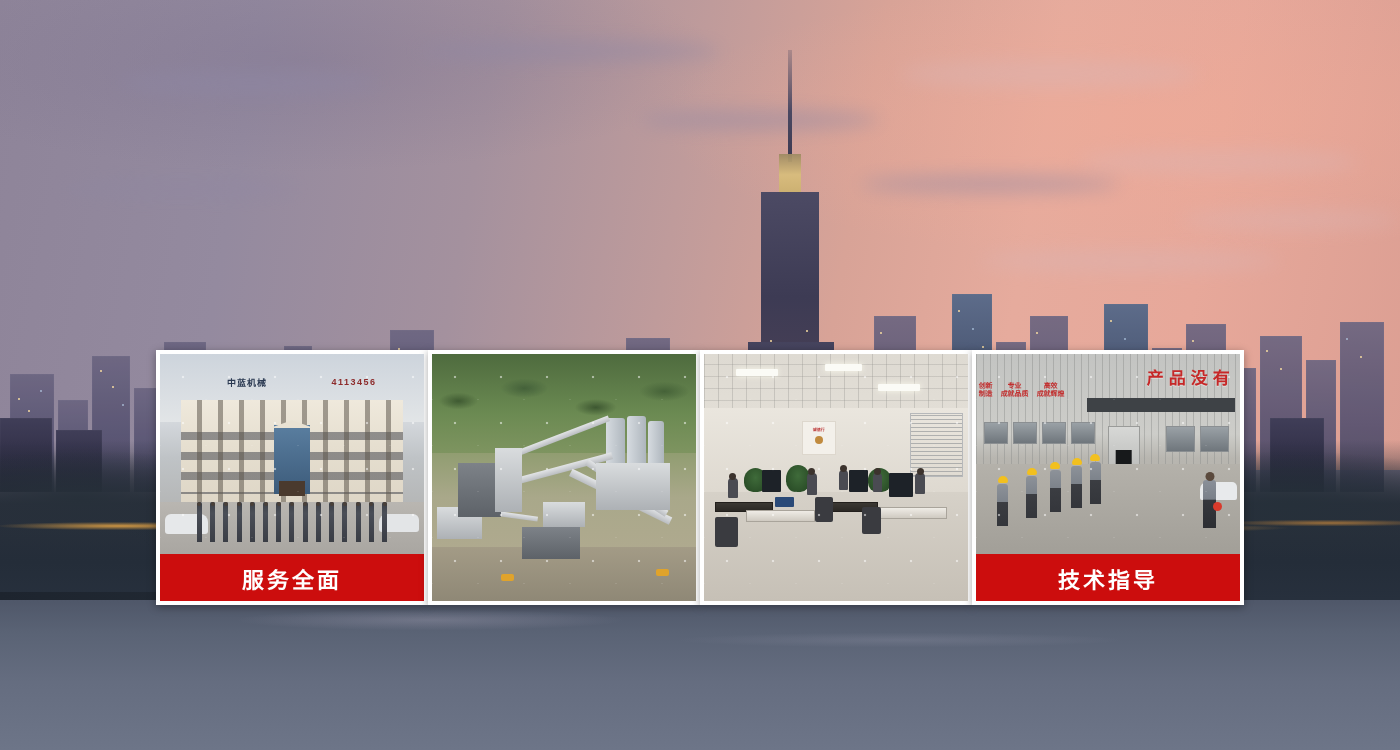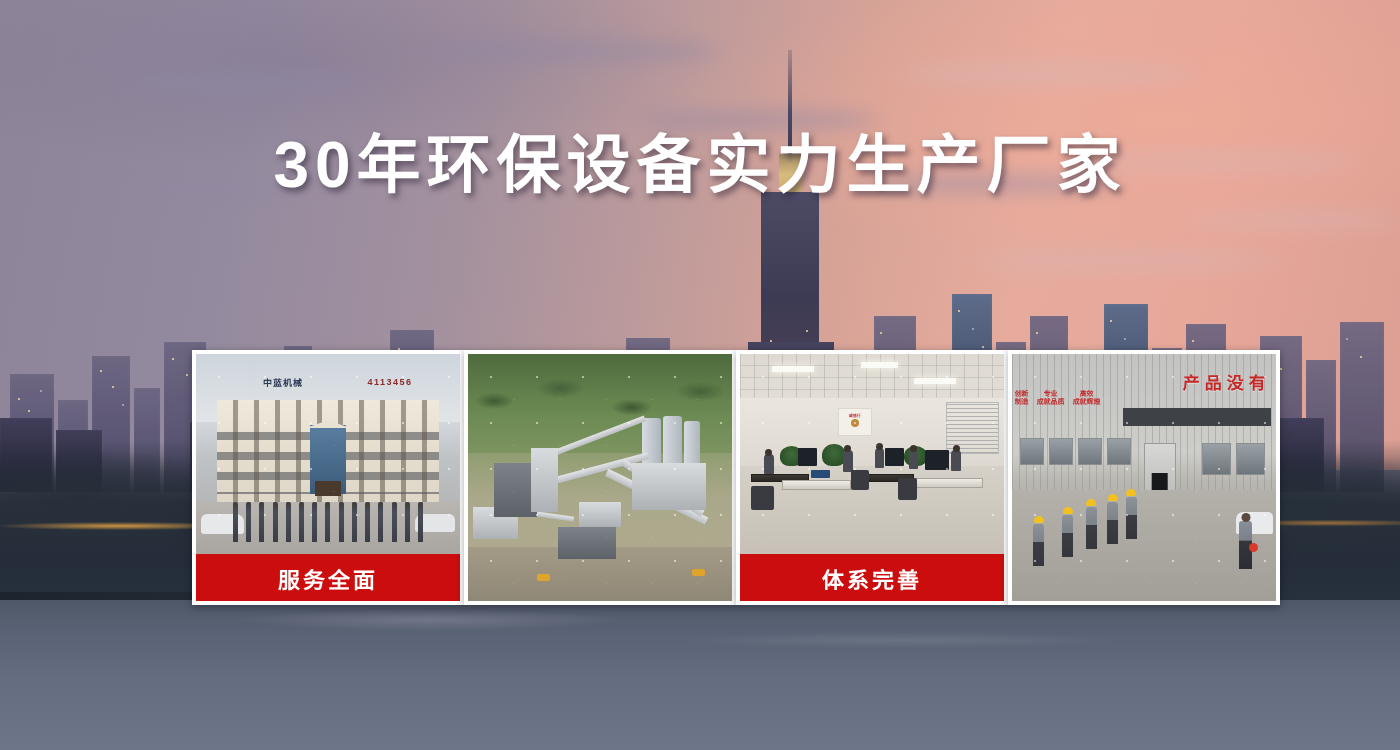--- a/index.html
+++ b/index.html
@@ -197,21 +197,21 @@
     letter-spacing: 2px;
     white-space: nowrap;
   }
 
   
   .cards {
     position: absolute;
     left: 120px; top: 350px;
     width: 1160px; height: 255px;
     display: flex;
-    justify-content: flex-end;
+    justify-content: center;
   }
   .card {
     width: 272px;
     height: 255px;
     background: #ffffff;
     border: 4px solid #ffffff;
     display: flex;
     flex-direction: column;
     box-shadow: 0 2px 8px rgba(0,0,0,.35);
   }
@@ -531,21 +531,20 @@
     <div class="dot red" style="left:310px; top:618px;"></div>
     <div class="dot" style="left:352px; top:608px;"></div>
     <div class="dot" style="left:398px; top:616px;"></div>
     <div class="dot" style="left:444px; top:610px;"></div>
   </div>
 
   <div class="shoreline"></div>
   <div class="water"></div>
   <div class="water-shimmer"></div>
 
-  <div class="headline">30年环保设备实力生产厂家</div>
 
 
   <div class="cards">
 
     <div class="card">
       <div class="card-photo">
         <div class="p1">
           <div class="p1-sky"></div>
           <div class="p1-bldg">
             <div class="p1-rows"></div>
@@ -647,21 +646,20 @@
           <div class="p3-person" style="left:51%;top:47%;width:9px;height:20px;"></div>
           <div class="p3-person" style="left:64%;top:48%;width:9px;height:19px;"></div>
           <div class="p3-person" style="left:80%;top:48%;width:10px;height:21px;"></div>
 
           <div class="p3-chair" style="left:4%;top:66%;width:9%;height:12%;"></div>
           <div class="p3-chair" style="left:42%;top:58%;width:7%;height:10%;"></div>
           <div class="p3-chair" style="left:60%;top:62%;width:7%;height:11%;"></div>
         </div>
         <div class="mesh"></div>
       </div>
-      <div class="card-caption">体系完善</div>
     </div>
 
     <div class="card">
       <div class="card-photo">
         <div class="p4">
           <div class="p4-wall"></div>
           <div class="p4-bigsign">产品没有</div>
           <div class="p4-smallsigns">
             <div class="p4-ss">创新<br>制造</div>
             <div class="p4-ss">专业<br>成就品质</div>
@@ -695,16 +693,17 @@
           <div class="p4-worker" style="left:43%;bottom:25%;">
               <div class="hat"></div>
             </div>
           <div class="p4-lead">
               <div class="head"></div>
               <div class="helm"></div>
             </div>
         </div>
         <div class="mesh"></div>
       </div>
+      <div class="card-caption">技术指导</div>
     </div>
 
   </div>
 </div>
 
 </body></html>

